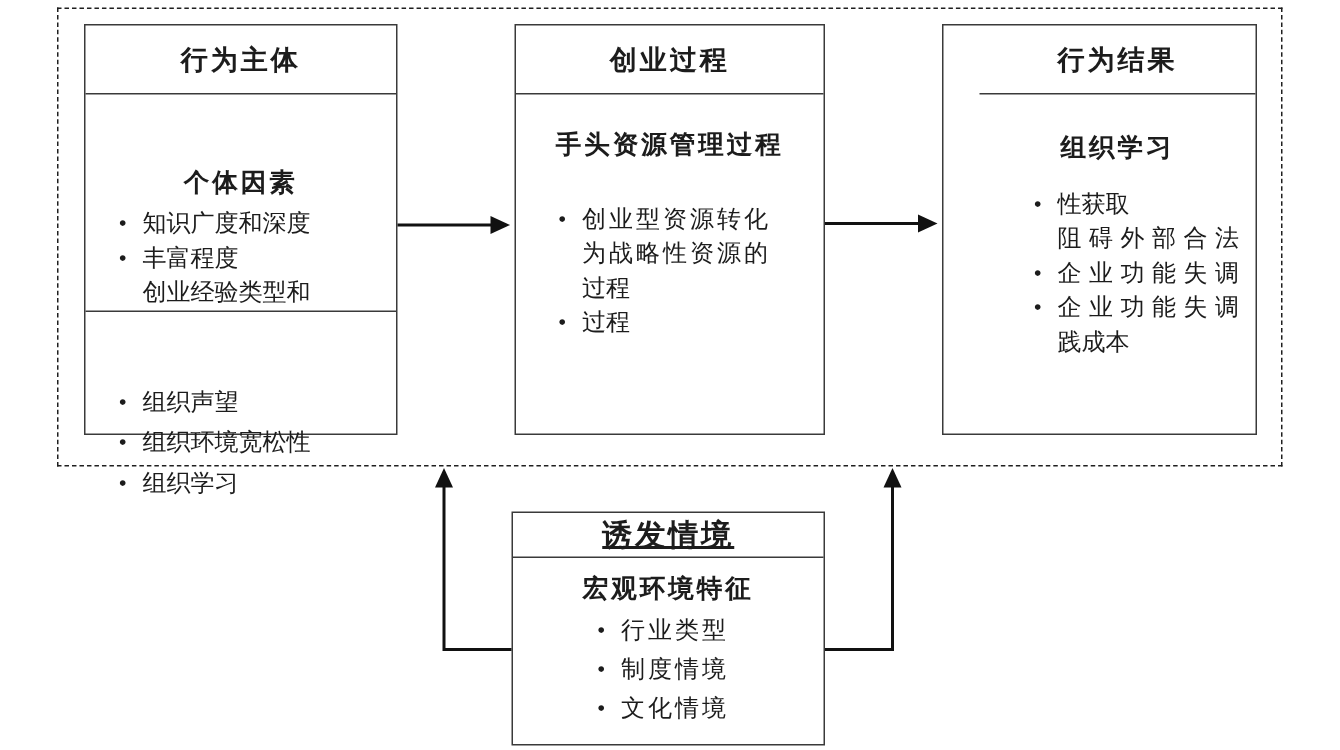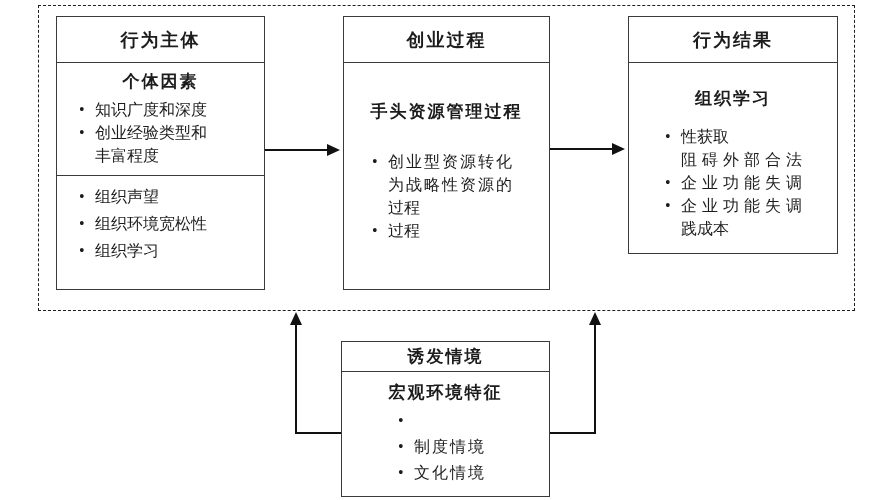--- a/index.html
+++ b/index.html
@@ -8,29 +8,29 @@
     font-family:"Liberation Serif","DejaVu Serif",serif;color:#1c1c1c;
   }
   .frame{
     position:absolute;left:38px;top:5px;width:817px;height:306px;
     border:1.5px dashed #1f1f1f;box-sizing:border-box;
   }
   .box{
     position:absolute;background:#ffffff;border:1.5px solid #3a3a3a;
     box-sizing:border-box;display:flex;flex-direction:column;
   }
-  .box-subject{left:56px;top:16px;width:209px;height:274px;}
-  .box-process{left:343px;top:16px;width:207px;height:274px;gap:15px;}
-  .box-outcome{left:628px;top:16px;width:210px;height:238px;}
+  .box-subject{left:56px;top:16px;width:209px;height:274px;gap:40px;}
+  .box-process{left:343px;top:16px;width:207px;height:274px;}
+  .box-outcome{left:628px;top:16px;width:210px;height:274px;padding-left:24px;}
   .box-context{left:341px;top:341px;width:209px;height:156px;}
   .hd{
     height:45px;flex:0 0 auto;display:flex;align-items:center;justify-content:center;
     font-weight:bold;font-size:18px;border-bottom:1.5px solid #3a3a3a;letter-spacing:2px;
   }
-  .box-context .hd{height:29px;font-size:17px;}
+  .box-context .hd{height:29px;font-size:20px;text-decoration:underline;}
   .sec{box-sizing:border-box;}
   .sec-a{height:113px;border-bottom:1.5px solid #3a3a3a;padding-top:7px;}
   .sec-b{flex:1 1 auto;padding-top:7px;}
   .ttl{text-align:center;font-weight:bold;font-size:17px;letter-spacing:2px;}
   .body{flex:1 1 auto;}
   .box-process .body{padding-top:22px;}
   .box-process .bl{margin-top:27px;}
   .box-outcome .body{padding-top:24px;}
   .box-outcome .bl{margin-top:15px;}
   .box-context .body{padding-top:9px;}
@@ -76,22 +76,22 @@
       <div class="bl">
         <div class="bullet">
           <span class="dot">•</span>
           <span class="bt">
               <span class="ln">知识广度和深度</span>
             </span>
         </div>
         <div class="bullet">
           <span class="dot">•</span>
           <span class="bt">
+            <span class="ln">丰富程度</span>
             <span class="ln">创业经验类型和</span>
-            <span class="ln">丰富程度</span>
           </span>
         </div>
       </div>
     </div>
     <div class="sec sec-b">
       <div class="bl">
         <div class="bullet">
           <span class="dot">•</span>
           <span class="bt">
               <span class="ln">组织声望</span>
@@ -165,20 +165,23 @@
     </div>
   </div>
 
   <div class="box box-context">
     <div class="hd">诱发情境</div>
     <div class="body">
       <div class="ttl">宏观环境特征</div>
       <div class="bl">
         <div class="bullet">
           <span class="dot">•</span>
+          <span class="bt">
+              <span class="ln ls2">行业类型</span>
+            </span>
         </div>
         <div class="bullet">
           <span class="dot">•</span>
           <span class="bt">
               <span class="ln ls2">制度情境</span>
             </span>
         </div>
         <div class="bullet">
           <span class="dot">•</span>
           <span class="bt">

